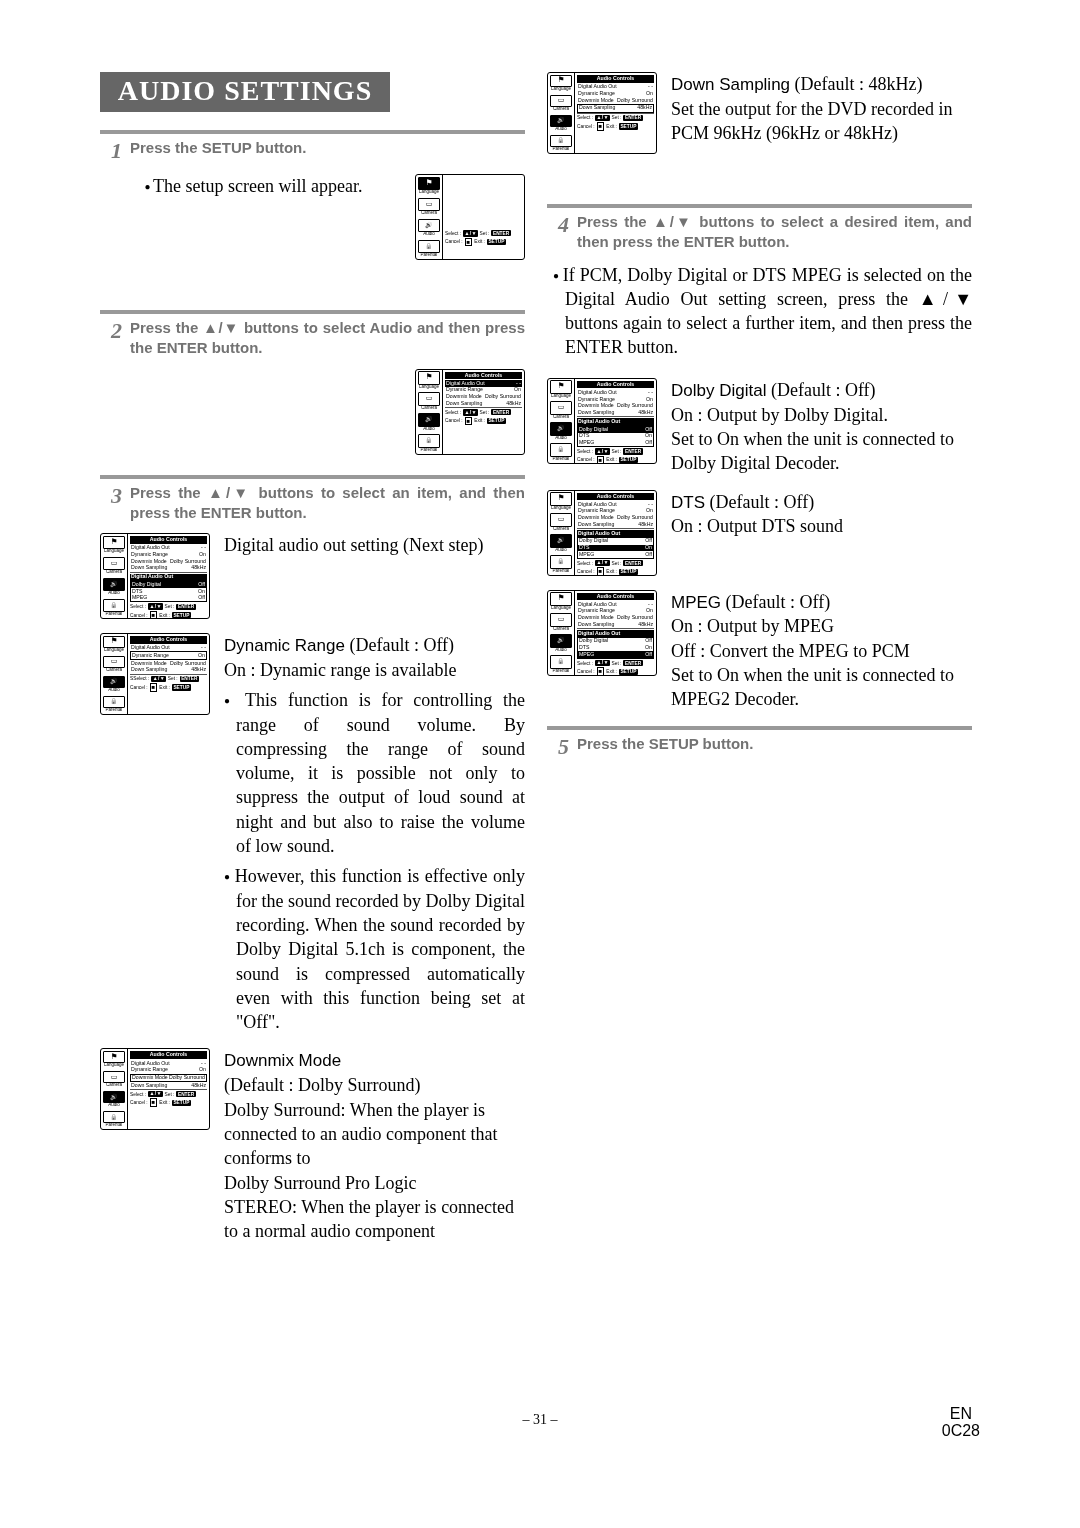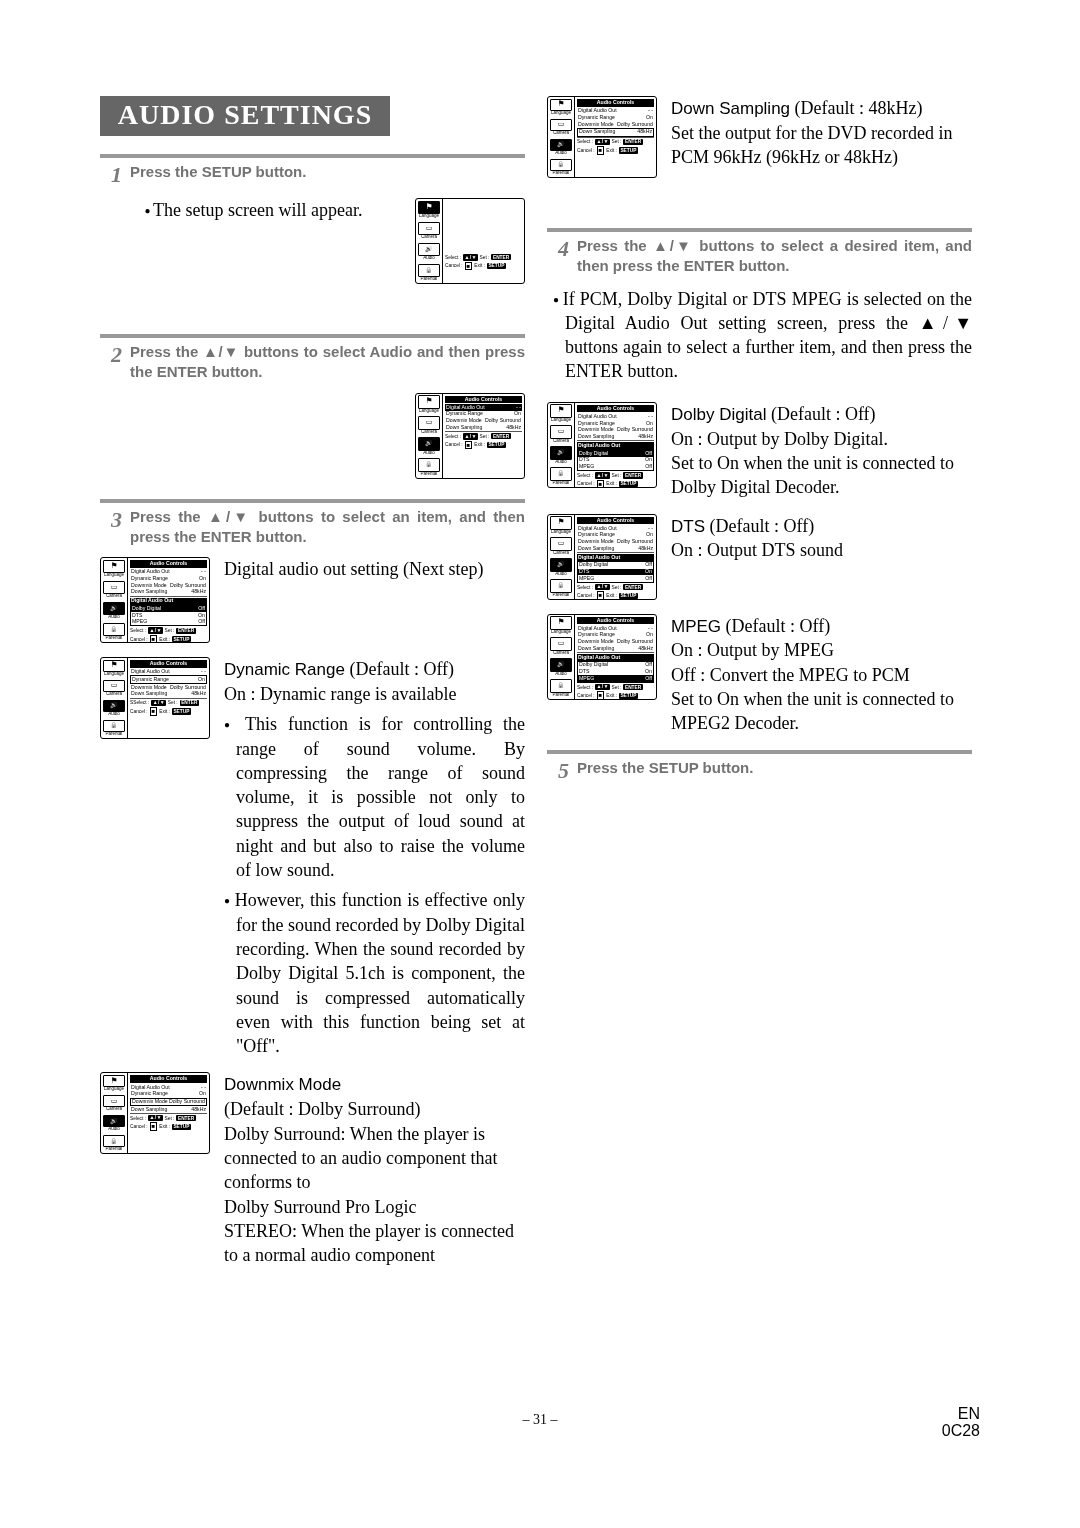--- a/index.html
+++ b/index.html
@@ -10,21 +10,21 @@
     background: #fff;
     font-family: "Times New Roman", Times, serif;
     font-size: 18px;
     color: #000;
     position: relative;
     box-sizing: border-box;
   }
   .page {
     width: 880px;
     margin: 0 auto;
-    padding-top: 96px;
+    padding-top: 72px;
     display: flex;
     gap: 22px;
   }
   .col { width: 425px; }
   .left { }
   .right { }
 
   .title-banner {
     background: #666;
     color: #fff;
@@ -144,21 +144,21 @@
     position: absolute;
     bottom: 100px;
     left: 0; right:0;
     display:flex; justify-content: center;
     font-size: 14px;
   }
   .footer-right {
     position:absolute;
     bottom: 88px;
     right: 100px;
-    text-align: right;
+    text-align: center;
     font-size: 16px;
     line-height: 1.1;
     font-family: Arial, sans-serif;
   }
 </style>
 </head>
 <body>
 
 <div class="page">
 

